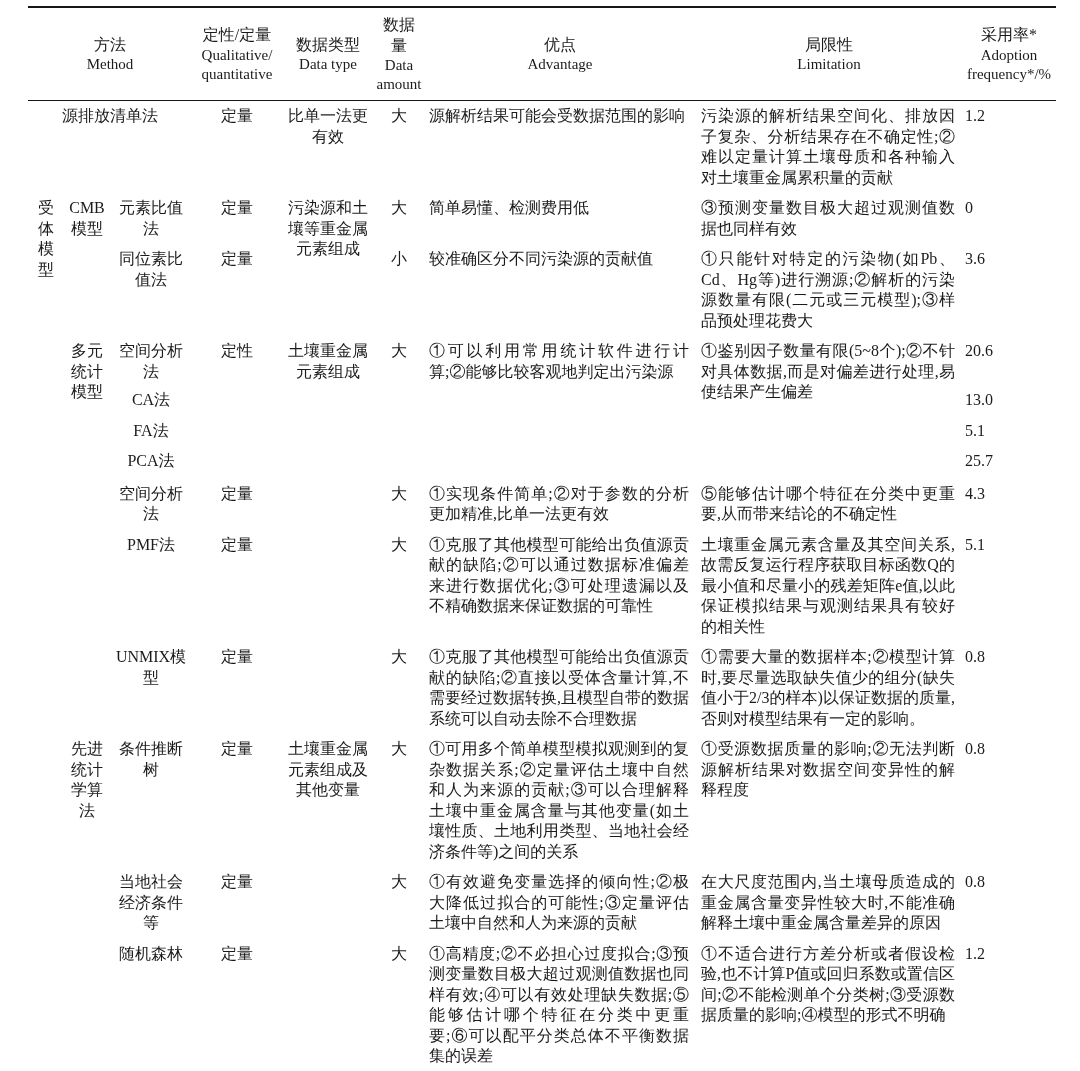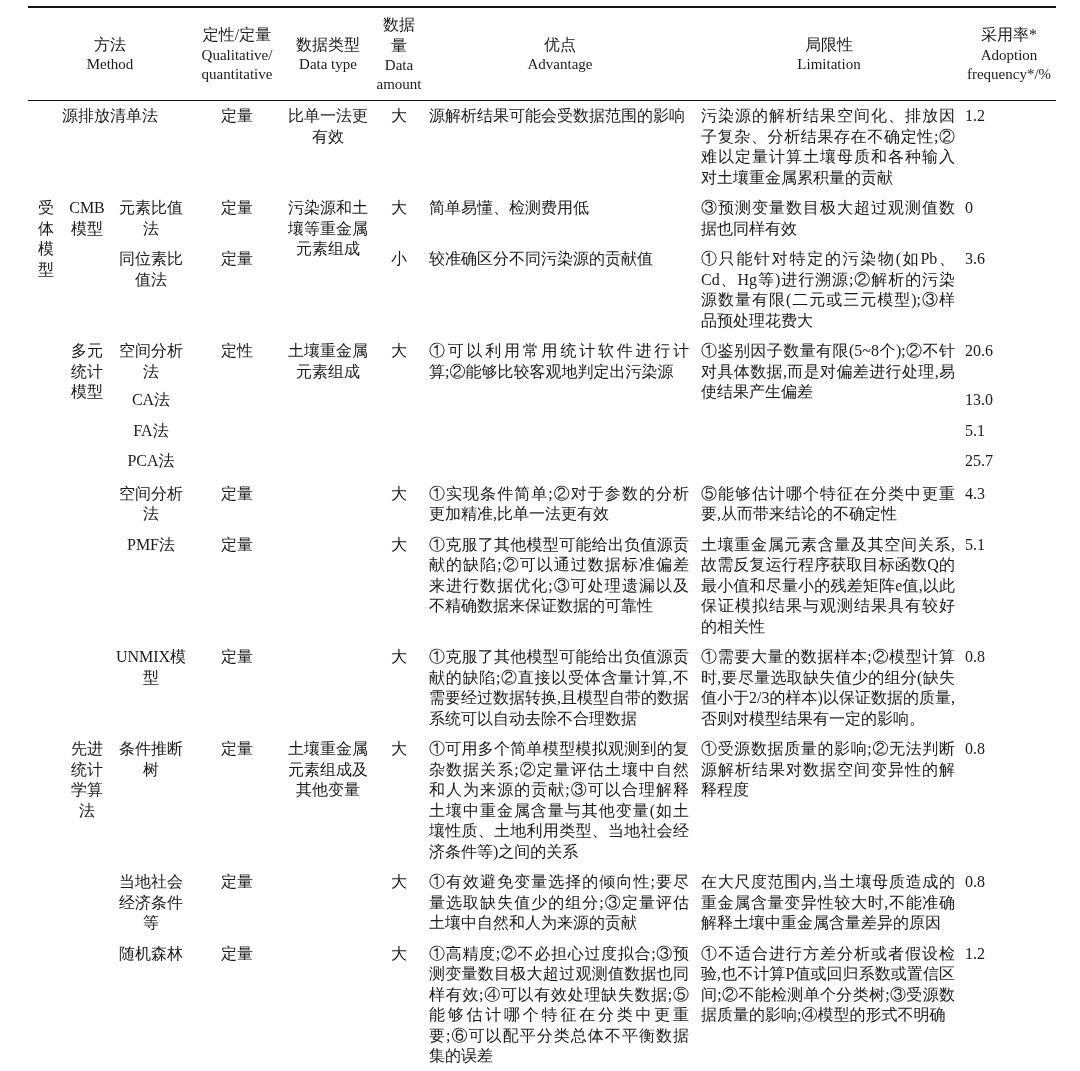--- a/index.html
+++ b/index.html
@@ -183,21 +183,21 @@
         <td>大</td>
         <td class="adv">①可用多个简单模型模拟观测到的复杂数据关系;②定量评估土壤中自然和人为来源的贡献;③可以合理解释土壤中重金属含量与其他变量(如土壤性质、土地利用类型、当地社会经济条件等)之间的关系</td>
         <td class="lim">①受源数据质量的影响;②无法判断源解析结果对数据空间变异性的解释程度</td>
         <td class="num">0.8</td>
       </tr>
       <tr>
         <td>当地社会经济条件等</td>
         <td>定量</td>
         <td></td>
         <td>大</td>
-        <td class="adv">①有效避免变量选择的倾向性;要尽量选取缺失值少的组分;③定量评估土壤中自然和人为来源的贡献</td>
+        <td class="adv">①有效避免变量选择的倾向性;②极大降低过拟合的可能性;③定量评估土壤中自然和人为来源的贡献</td>
         <td class="lim">在大尺度范围内,当土壤母质造成的重金属含量变异性较大时,不能准确解释土壤中重金属含量差异的原因</td>
         <td class="num">0.8</td>
       </tr>
       <tr>
         <td>随机森林</td>
         <td>定量</td>
         <td></td>
         <td>大</td>
         <td class="adv">①高精度;②不必担心过度拟合;③预测变量数目极大超过观测值数据也同样有效;④可以有效处理缺失数据;⑤能够估计哪个特征在分类中更重要;⑥可以配平分类总体不平衡数据集的误差</td>
         <td class="lim">①不适合进行方差分析或者假设检验,也不计算P值或回归系数或置信区间;②不能检测单个分类树;③受源数据质量的影响;④模型的形式不明确</td>

